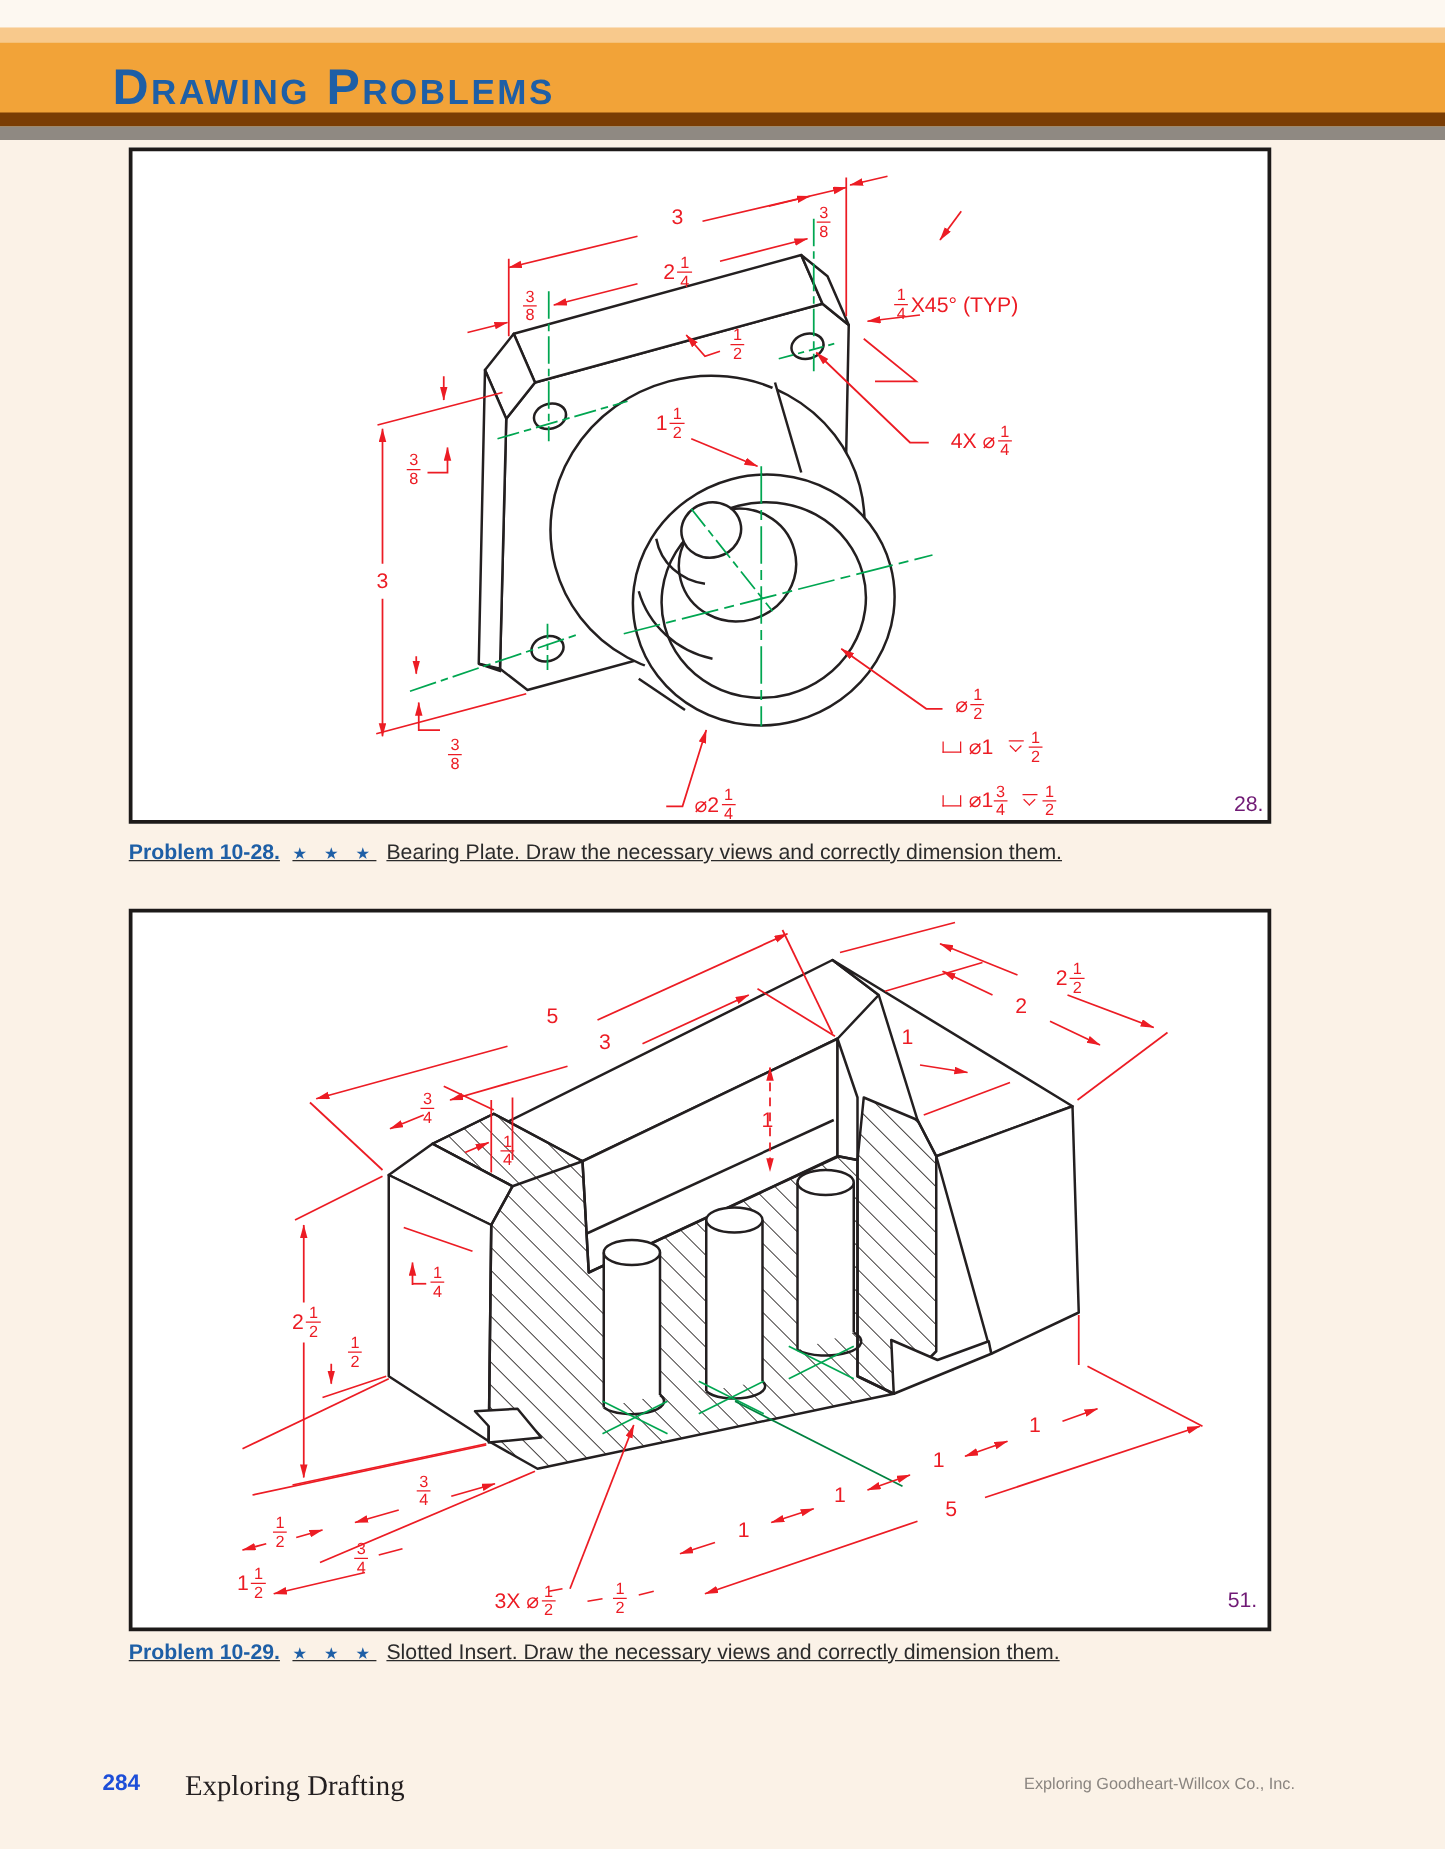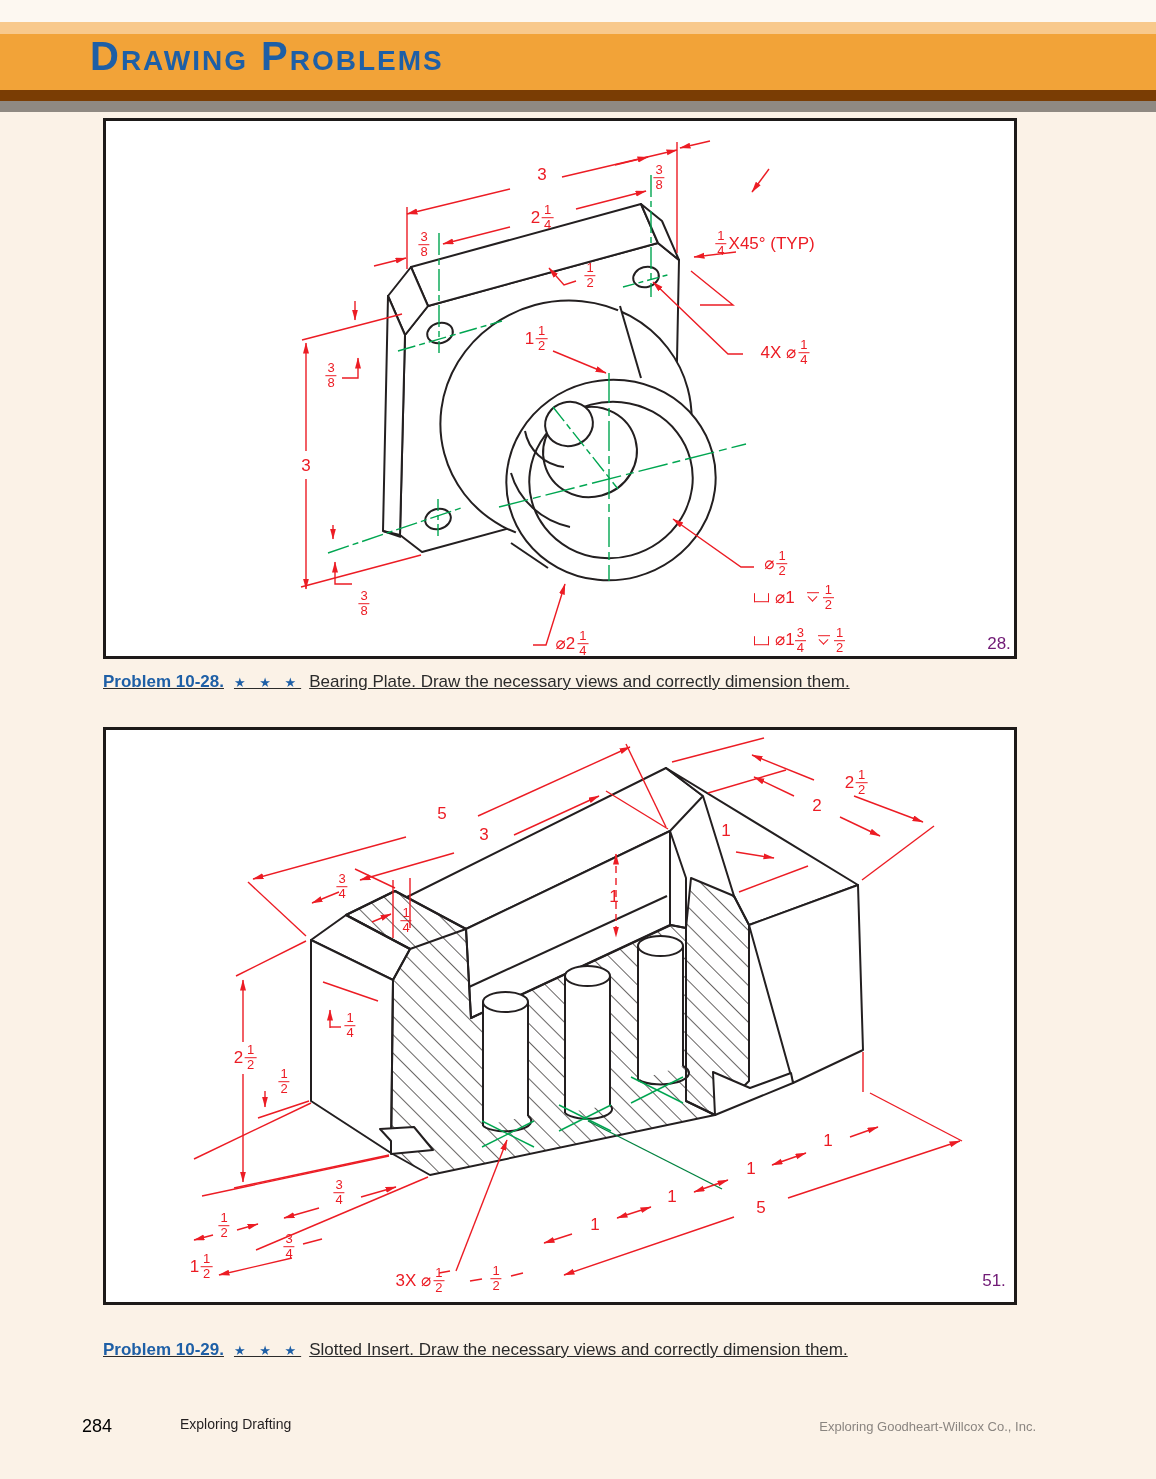--- a/index.html
+++ b/index.html
@@ -1,47 +1,47 @@
 <!DOCTYPE html>
 <html><head>
 <meta charset="utf-8">
 <style>
   html,body{margin:0;padding:0;}
   body{width:1156px;height:1479px;position:relative;background:#FBF2E7;font-family:"Liberation Sans",sans-serif;overflow:hidden;}
   
   .topstrip{position:absolute;left:0;top:0;width:1156px;height:22px;background:#FDF8F1;}
   .bar-light{position:absolute;left:0;top:22px;width:1156px;height:12px;background:#F8C98C;}
-  .bar-main{position:absolute;left:0;top:34px;width:1156px;height:72px;background:#F2A338;display:flex;}
+  .bar-main{position:absolute;left:0;top:34px;width:1156px;height:72px;background:#F2A338;display:flex;align-items:center;}
   .bar-brown{position:absolute;left:0;top:90px;width:1156px;height:11px;background:#7A3D04;}
   .bar-gray{position:absolute;left:0;top:101px;width:1156px;height:11px;background:#8F8982;}
   .title{margin-left:90px;font-size:40px;font-weight:bold;font-variant:small-caps;letter-spacing:2px;color:#1E5FA6;}
   
   .fig{position:absolute;left:103px;width:908px;background:#fff;border:3px solid #1D1A19;}
   #fig1{top:118px;height:535px;}
   #fig2{top:727px;height:572px;}
   .fig svg{position:absolute;left:0;top:0;}
   
   .dim{position:absolute;transform:translate(-50%,-50%);color:#EC1C24;font-size:17px;line-height:1;white-space:nowrap;display:flex;align-items:center;gap:2px;}
   .dim.black{color:#701a75;}
   .dim.note{transform:translate(0,-50%);}
   .fr{display:inline-flex;flex-direction:column;align-items:center;font-size:13px;line-height:1.1;vertical-align:middle;}
   .fr i{font-style:normal;padding:0 2px;}
   .fr i:first-child{border-bottom:1.4px solid currentColor;}
   .cbore{display:inline-block;width:13px;height:8px;border-left:1.7px solid currentColor;border-right:1.7px solid currentColor;border-bottom:1.7px solid currentColor;margin:0 4px 0 0;}
   .depth{display:inline-block;width:12px;height:10px;border-top:1.7px solid currentColor;position:relative;margin:0 2px 0 10px;}
   .depth::after{content:"";position:absolute;left:2px;top:0;width:6px;height:6px;border-right:1.7px solid currentColor;border-bottom:1.7px solid currentColor;transform:rotate(45deg);}
   
   .cap{position:absolute;left:103px;width:911px;font-size:17px;color:#2B2B2B;text-decoration:underline;}
-  #cap1{top:672px;} #cap2{top:1312px;margin-top:28px;}
+  #cap1{top:672px;} #cap2{top:1312px;}
   .cap b{color:#1E5FA6;font-weight:bold;}
   .cap .stars{color:#1E5FA6;font-size:13px;letter-spacing:5px;margin:0 8px 0 10px;}
   
   .footer{position:absolute;left:0;top:1416px;width:1156px;}
-  .pageno{position:absolute;left:82px;top:0;font-size:18px;font-weight:normal;color:#000000;}
-  .book{position:absolute;left:148px;top:0;font-family:Liberation Sans, sans-serif;font-size:14px;color:#231F20;margin-left:32px;}
+  .pageno{position:absolute;left:82px;top:0;font-size:18px;font-weight:bold;color:#1d4ed8;}
+  .book{position:absolute;left:148px;top:0;font-family:Liberation Serif, serif;font-size:23px;color:#231F20;}
   .copy{position:absolute;right:120px;top:3px;font-size:13px;color:#8A8580;}
 </style>
 </head>
 <body>
 
 <div class="topstrip"></div>
 <div class="bar-light"></div>
 <div class="bar-main">
   <div class="title">Drawing Problems</div>
 </div>

